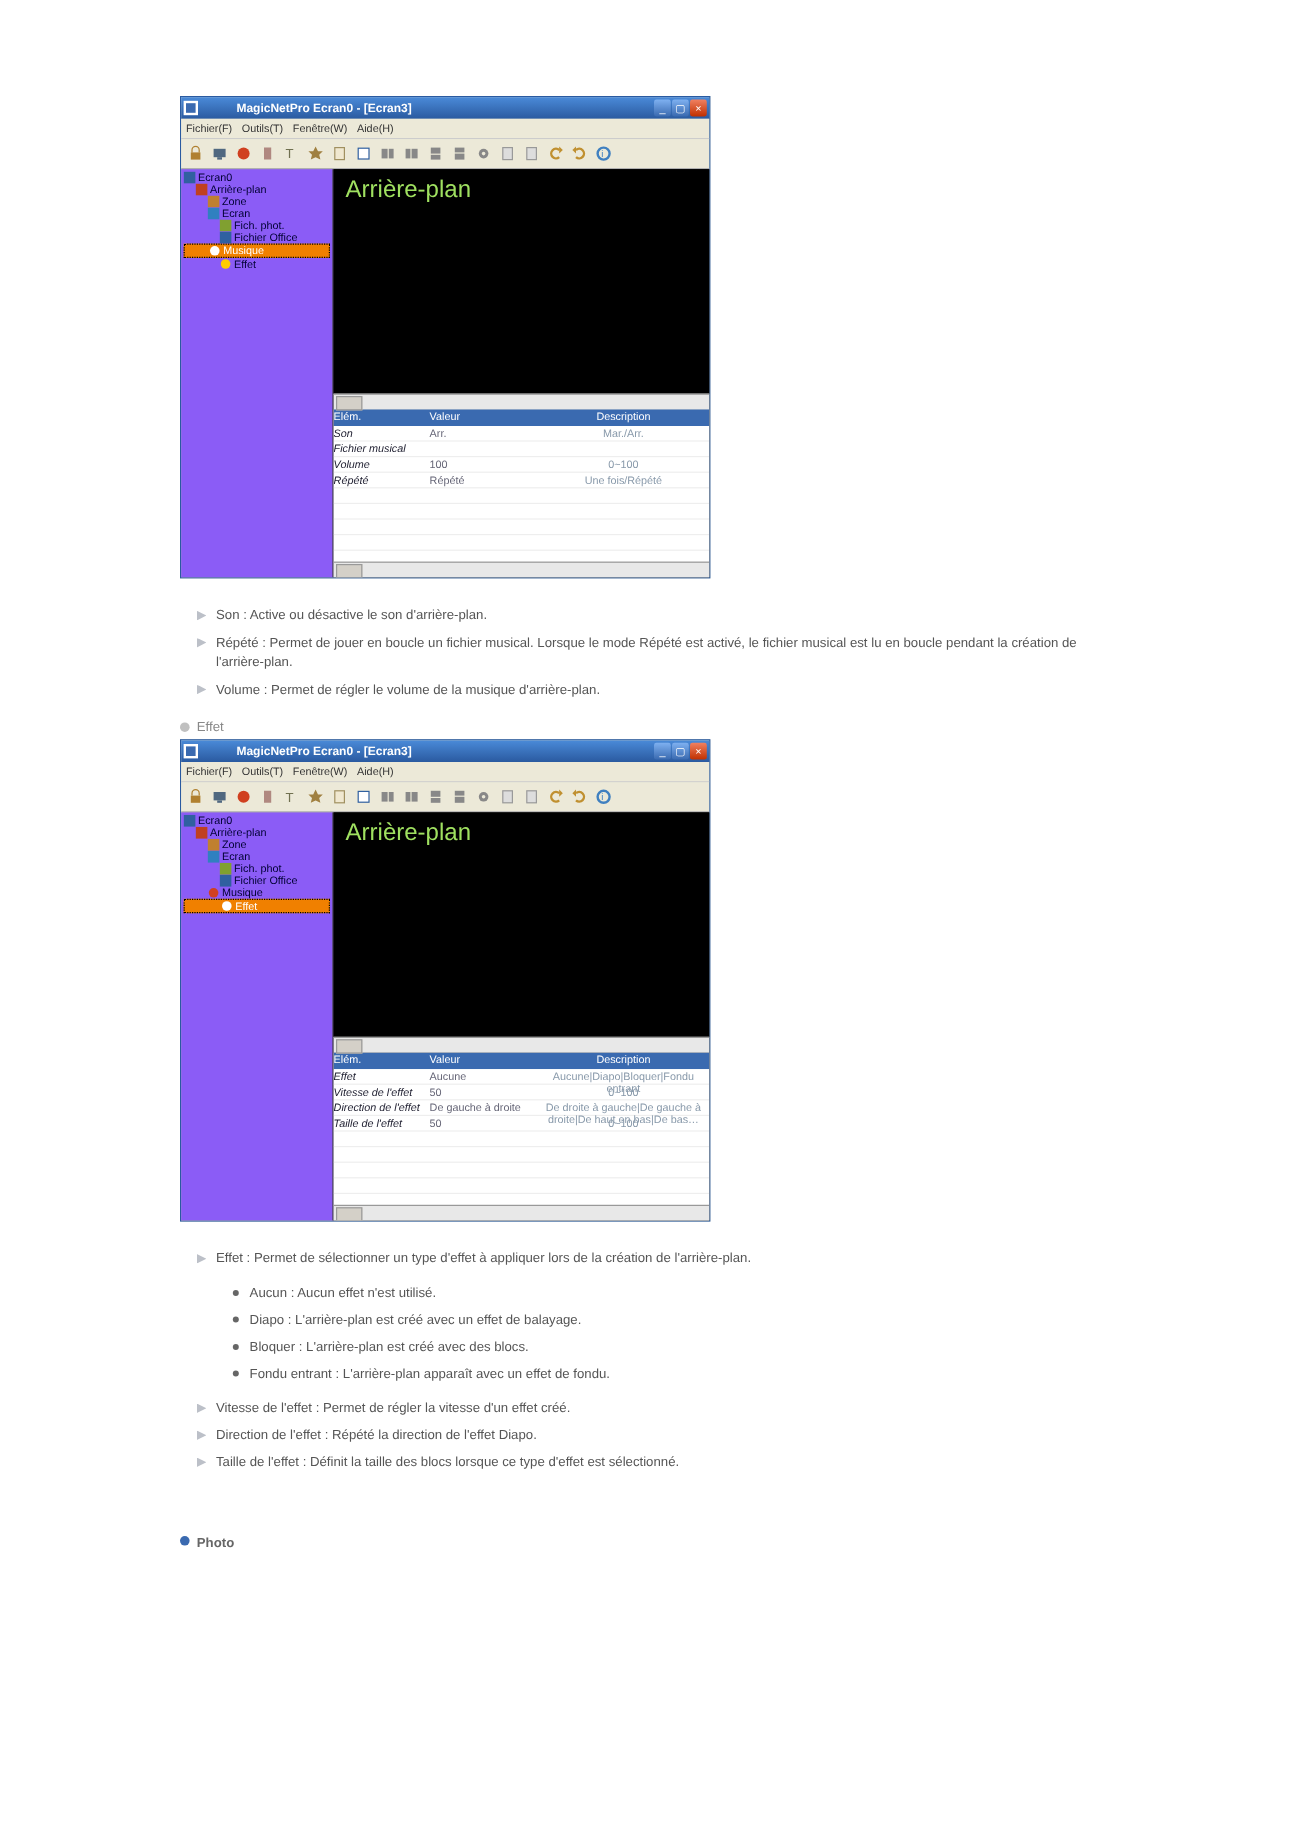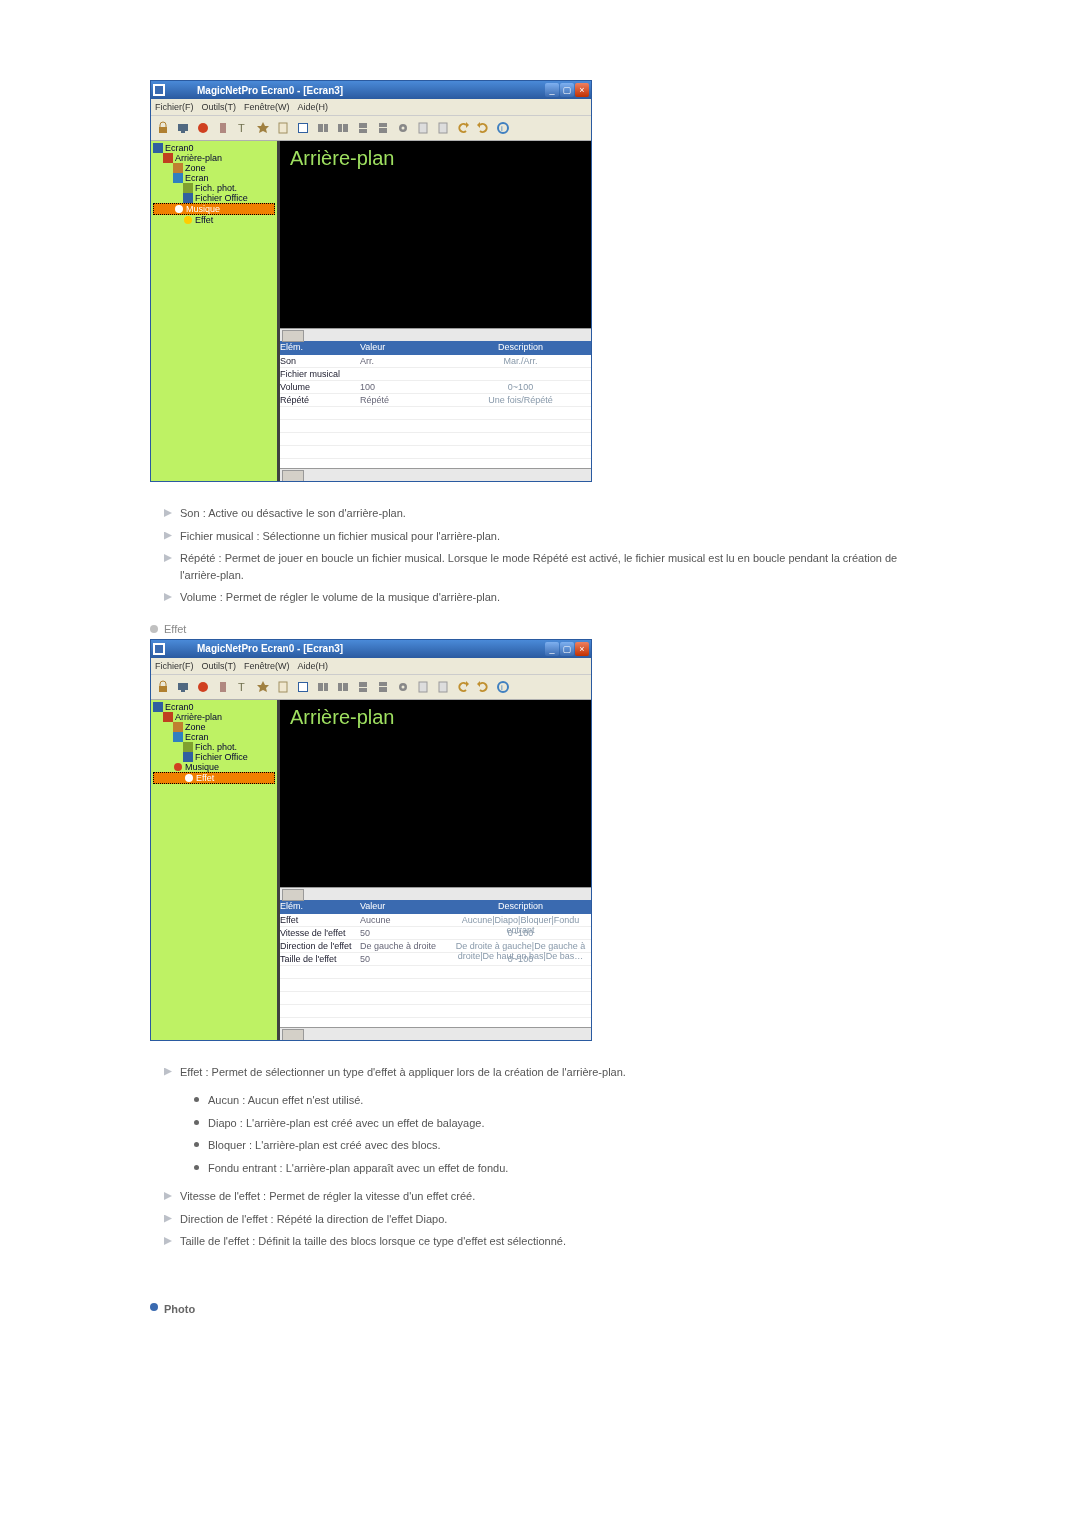--- a/index.html
+++ b/index.html
@@ -74,22 +74,22 @@
     border-radius: 2px;
   }
   .tool svg { width: 14px; height: 14px; }
   .work {
     display: flex;
     height: 340px;
     background: #999;
   }
   .tree {
     width: 122px;
-    background: #bef264;
-    border-right: 3px solid #404040;
+    background: #8b5cf6;
+    border-right: 1px solid #404040;
     font-size: 9px;
     color: #003;
     padding: 2px;
     overflow: hidden;
   }
   .tree-row {
     display: flex;
     align-items: center;
     gap: 2px;
     padding: 0 0 0 0;
@@ -156,21 +156,21 @@
     font-size: 9px;
     color: #556;
     background: #fff;
     overflow: hidden;
   }
   .prop-row {
     display: flex;
     border-bottom: 1px solid #eee;
     height: 12px;
   }
-  .prop-row .col1 { color: #223; }
+  .prop-row .col1 { color: #223; font-style: italic; }
   .prop-row .col2 { color: #667; }
   .prop-row .col3 { color: #89a; }
   .doc-list {
     margin: 6px 0 6px 14px;
     padding: 0;
     list-style: none;
   }
   .doc-list li {
     position: relative;
     padding: 3px 0 3px 16px;
@@ -467,21 +467,20 @@
           <div class="hscroll">
               <div class="thumb"></div>
             </div>
         </div>
       </div>
     </div>
   </div>
 
   <ul class="doc-list">
     <li>Son : Active ou désactive le son d'arrière-plan.</li>
-    <li>Fichier musical : Sélectionne un fichier musical pour l'arrière-plan.</li>
     <li>Répété : Permet de jouer en boucle un fichier musical. Lorsque le mode Répété est activé, le fichier musical est lu en boucle pendant la création de l'arrière-plan.</li>
     <li>Volume : Permet de régler le volume de la musique d'arrière-plan.</li>
   </ul>
 
   <div class="section-label">
     <span class="sec-dot"></span>
     <span>Effet</span>
   </div>
 
   <div class="app-window">

